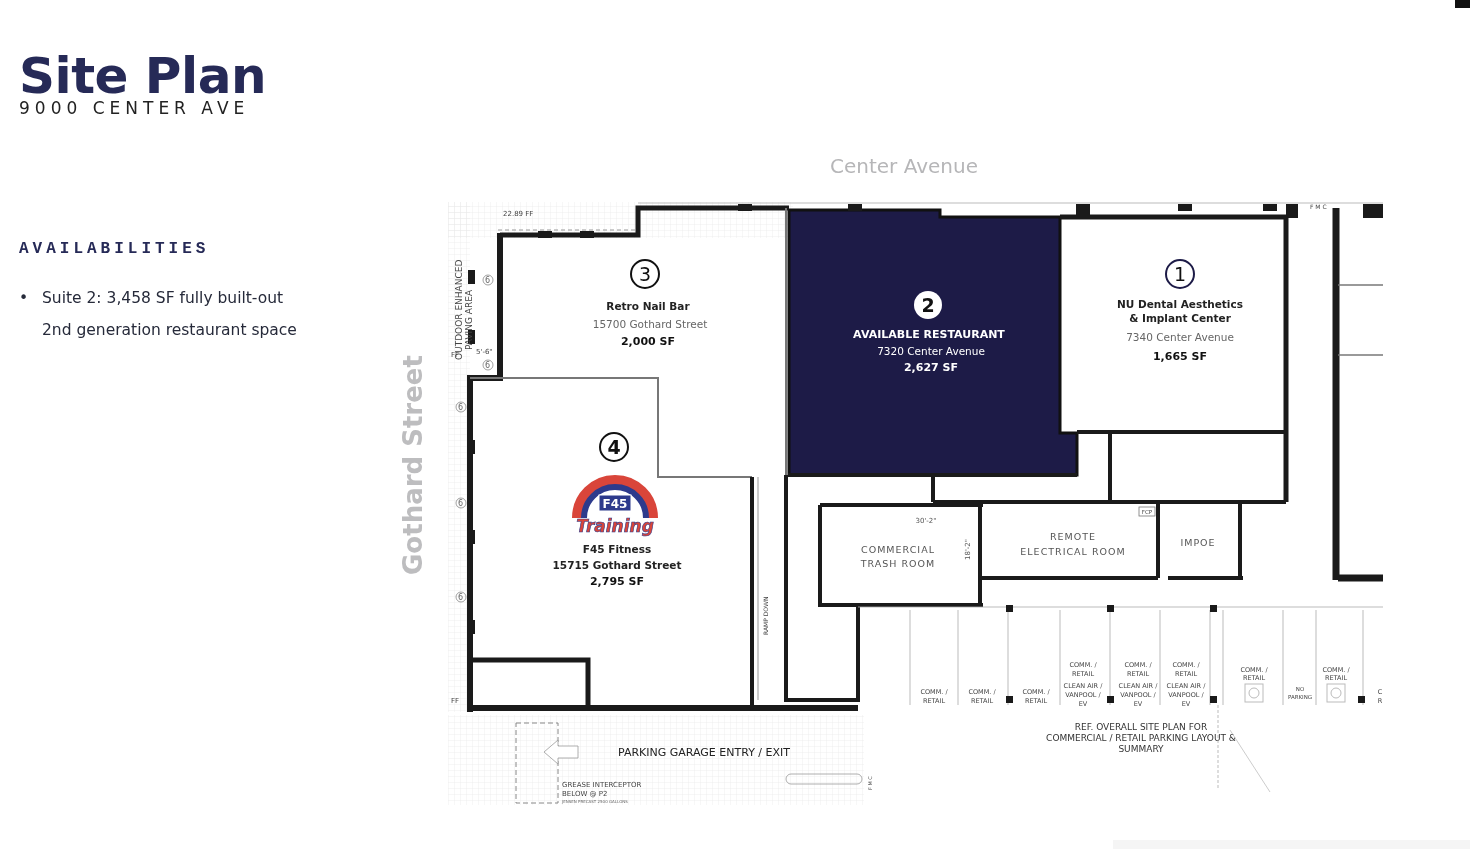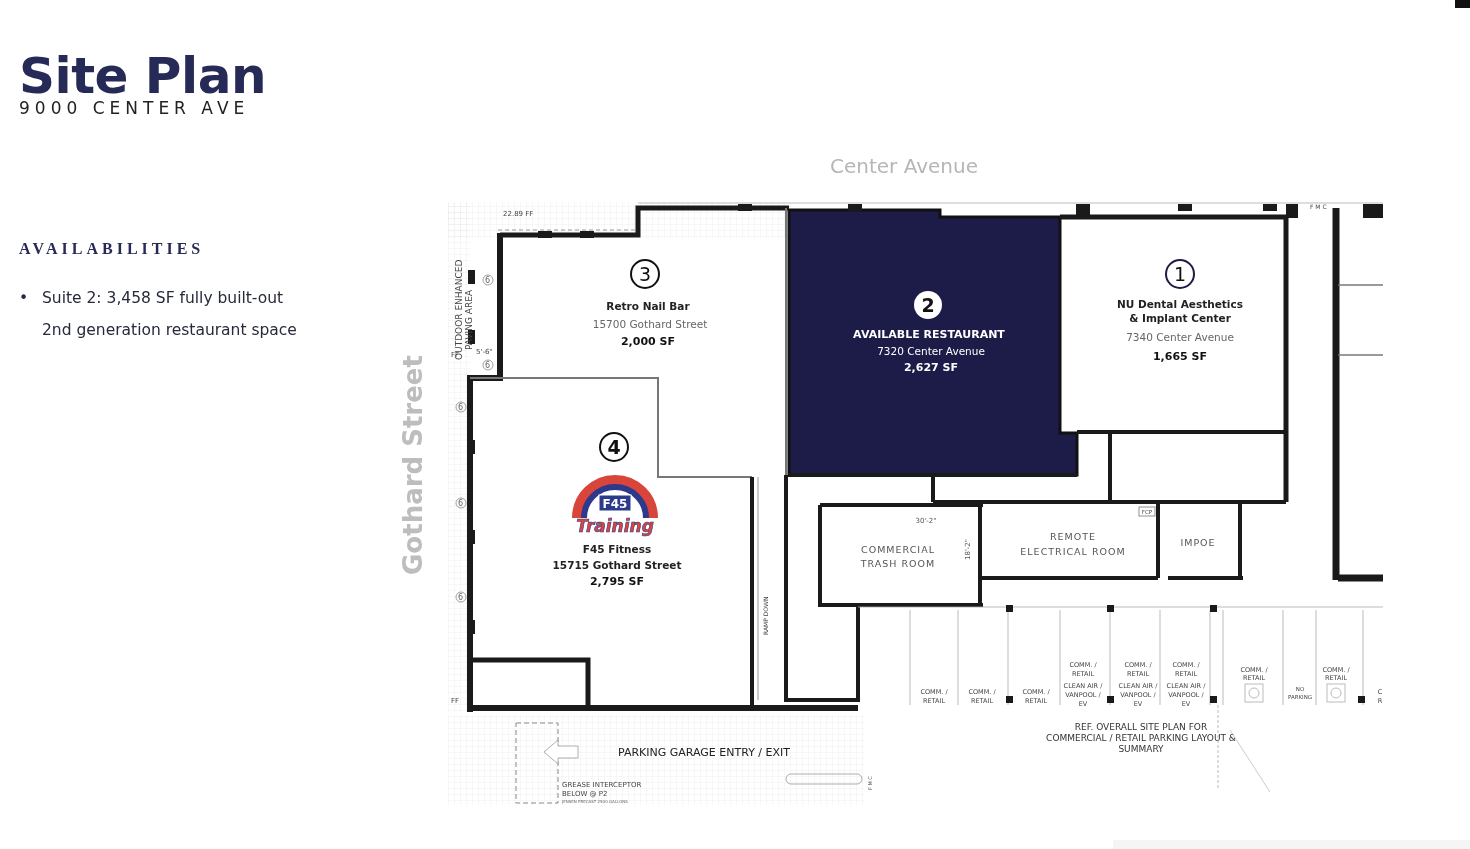--- a/index.html
+++ b/index.html
@@ -1,19 +1,19 @@
 <!DOCTYPE html>
 <html><head>
 <meta charset="utf-8">
 <style>
   html, body { margin:0; padding:0; background:#ffffff; }
   body { width:1470px; height:849px; position:relative; overflow:hidden; font-family:"Liberation Sans", sans-serif; }
   .title { position:absolute; left:19px; top:18px; font-size:50px; font-weight:700; color:#262a57; letter-spacing:-0.5px; font-family:"DejaVu Sans", sans-serif;margin-top:29px; }
   .subtitle { position:absolute; left:19px; top:98px; font-size:17px; letter-spacing:5px; color:#222; font-family:"DejaVu Sans", sans-serif; }
-  .avail-heading { position:absolute; left:19px; top:240px; font-size:16px; font-weight:700; letter-spacing:4px; color:#262a57; font-family:Liberation Serif, serif; }
+  .avail-heading { position:absolute; left:19px; top:240px; font-size:16px; font-weight:700; letter-spacing:4px; color:#262a57; font-family:Liberation Mono, monospace; }
   .avail-list { position:absolute; left:19px; top:282px; width:300px; margin:0; padding:0; list-style:none; }
   .avail-list li { position:relative; padding-left:23px; font-size:15.5px; line-height:32px; color:#262a3a; font-family:"DejaVu Sans", sans-serif; }
   .avail-list li .bullet { position:absolute; left:0; top:0; }
   .street-top { position:absolute; left:830px; top:142px; font-size:20px; color:#b6b6b8; font-family:"DejaVu Sans", sans-serif;margin-top:12px; }
   .street-left { position:absolute; left:398px; top:575px; font-size:26px; font-weight:700; color:#bdbdbf; transform:rotate(-90deg); transform-origin:0 0; white-space:nowrap; font-family:"DejaVu Sans", sans-serif; }
   .plan { position:absolute; left:448px; top:200px; }
   .corner-mark { position:absolute; left:1455px; top:0; width:15px; height:8px; background:#111; }
   .bottom-strip { position:absolute; left:1113px; top:840px; width:357px; height:9px; background:#f5f5f5; }
   svg text { font-family:"DejaVu Sans", sans-serif; }
 </style>

